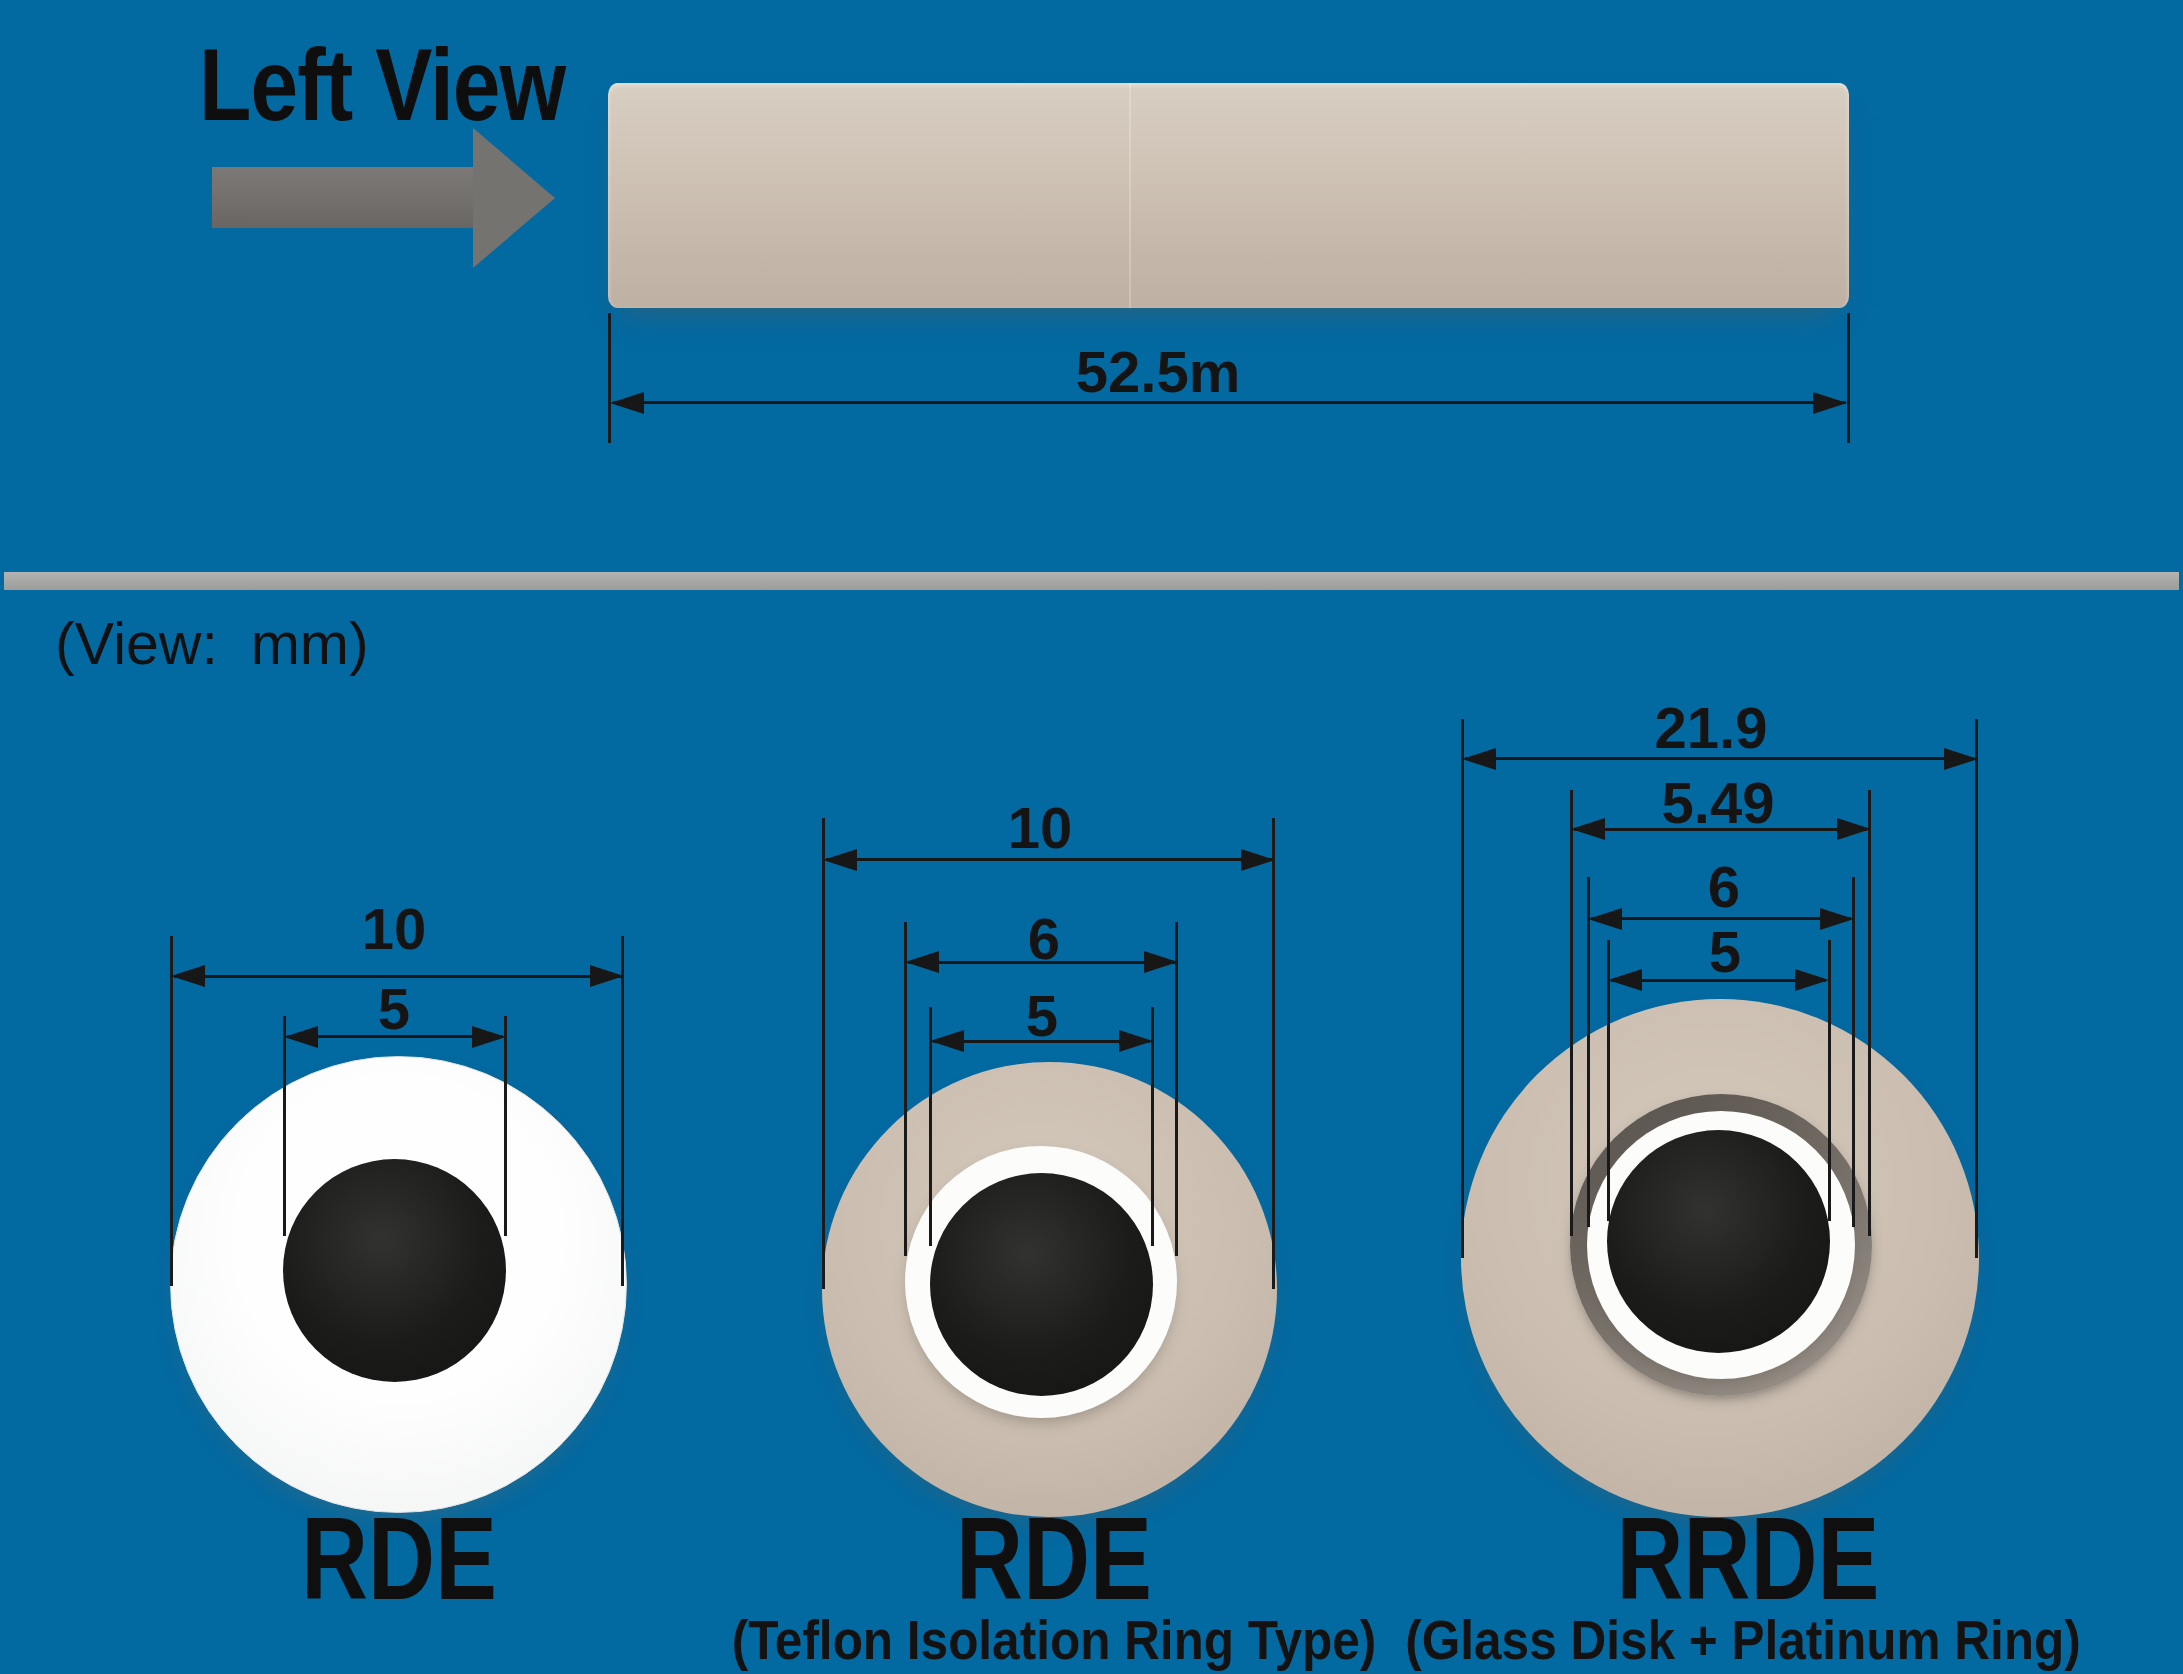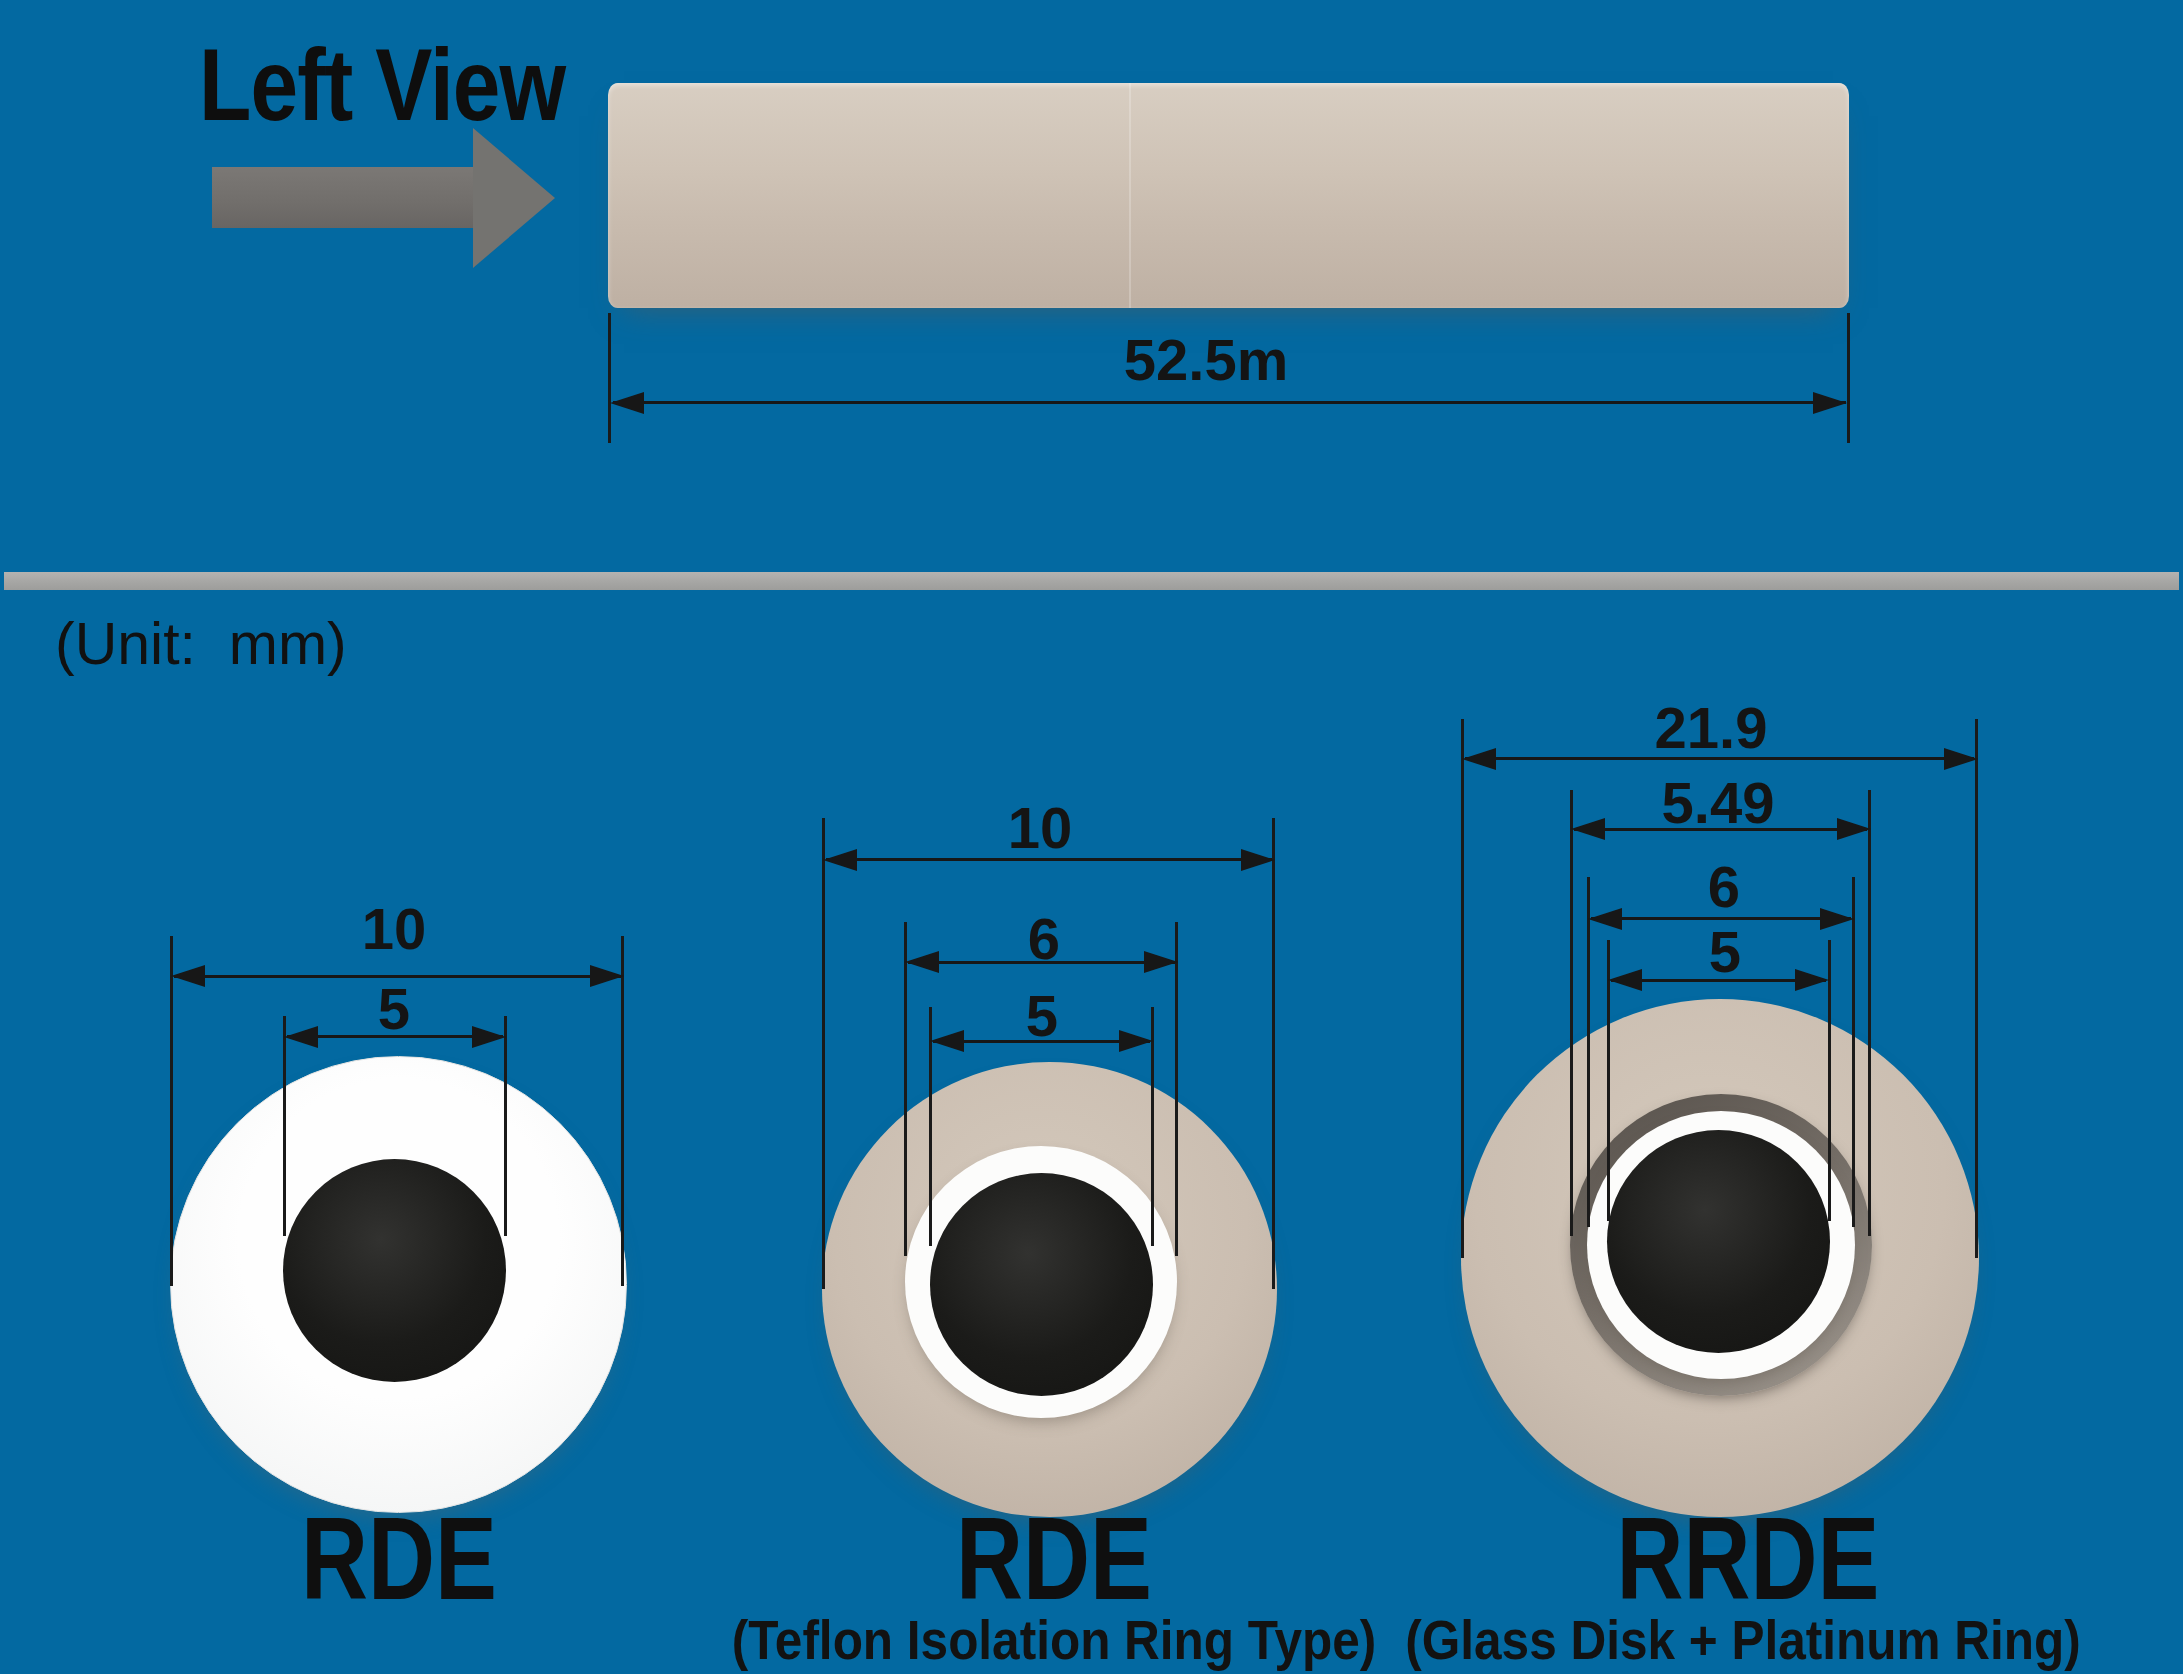--- a/index.html
+++ b/index.html
@@ -118,26 +118,26 @@
   <div class="cylinder">
     <div class="cyl-seam"></div>
   </div>
 
   <div>
     <span class="ext" style="left:608px;top:313px;height:130px;"></span>
     <span class="ext" style="left:1847px;top:313px;height:130px;"></span>
     <span class="dl" style="left:613px;top:401px;width:1233px;"></span>
     <span class="ah l" style="left:610px;top:392px;"></span>
     <span class="ah r" style="left:1813px;top:392px;"></span>
-    <span class="dim-text" style="left:1158px;top:331px;margin-left:48px;">52.5m</span>
+    <span class="dim-text" style="left:1158px;top:343px;">52.5m</span>
   </div>
 
   <div class="divider"></div>
 
-  <div class="unit-note" style="left:55px;top:615px;">(Unit:  mm)</div>
+  <div class="unit-note" style="left:55px;top:615px;">(View:  mm)</div>
 
   <div>
 
     <span class="dim-text" style="left:394px;top:900px;">10</span>
     <span class="ext" style="left:170px;top:936px;height:350px;"></span>
     <span class="ext" style="left:621px;top:936px;height:350px;"></span>
     <span class="dl" style="left:174px;top:975px;width:447px;"></span>
     <span class="ah l" style="left:171px;top:965px;"></span>
     <span class="ah r" style="left:590px;top:965px;"></span>
 

